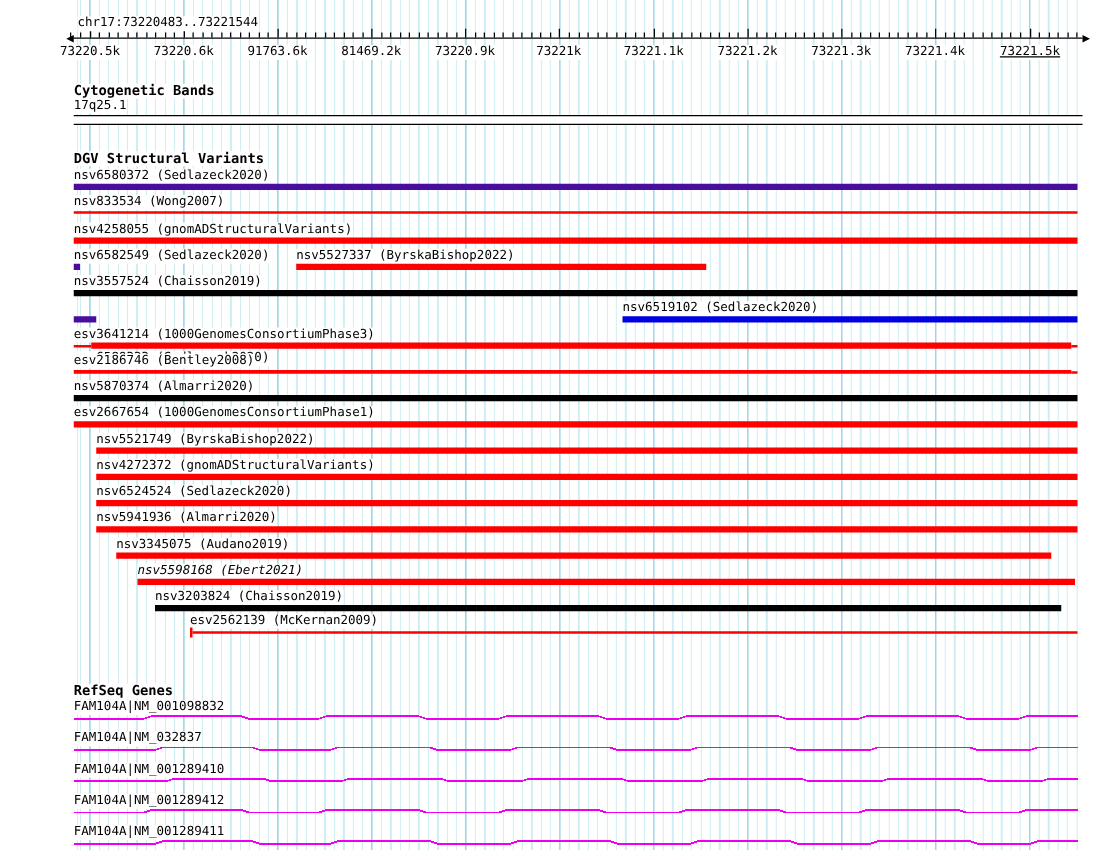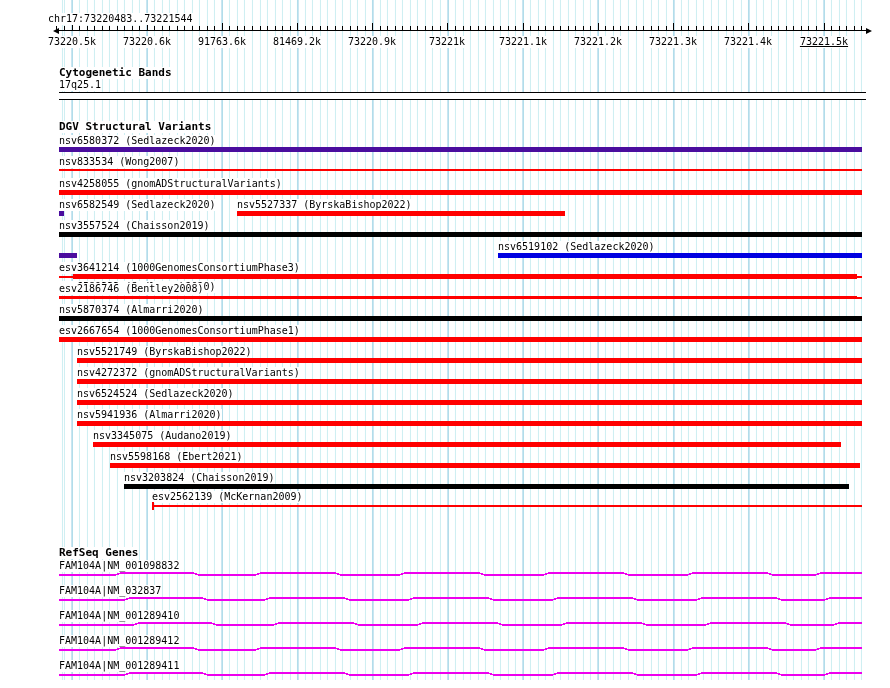--- a/index.html
+++ b/index.html
@@ -155,21 +155,21 @@
       <div class="tick" style="left: 808px; top: 26px; height: 4px;"></div>
       <div class="tick" style="left: 816px; top: 26px; height: 4px;"></div>
       <div class="tick" style="left: 824px; top: 23px; height: 7px;"></div>
       <span class="lbl ticklabel" style="left: 824px; top: 36px; text-decoration: underline;">73221.5k</span>
       <div class="tick" style="left: 831px; top: 26px; height: 4px;"></div>
       <div class="tick" style="left: 839px; top: 26px; height: 4px;"></div>
       <div class="tick" style="left: 846px; top: 26px; height: 4px;"></div>
       <div class="tick" style="left: 854px; top: 26px; height: 4px;"></div>
       <div class="tick" style="left: 861px; top: 26px; height: 4px;"></div>
     </div>
-  <span class="lbl" style="left:48px;top:13px">chr17:73220483..73221544</span>
+  <span class="lbl" style="left:62px;top:13px">chr17:73220483..73221544</span>
 
   <span class="lbl hdr" style="left:59px;top:67px">Cytogenetic Bands</span>
   <span class="lbl" style="left:59px;top:79px">17q25.1</span>
   <div id="cytoband"></div>
 
   <span class="lbl hdr" style="left:59px;top:121px">DGV Structural Variants</span>
   <div id="dgv-track">
       <span class="lbl" style="left: 59px; top: 135px;">nsv6580372 (Sedlazeck2020)</span>
       <div class="seg" style="left: 59px; top: 147px; width: 803px; height: 5px; background: rgb(74, 13, 158);"></div>
       <span class="lbl" style="left: 59px; top: 156px;">nsv833534 (Wong2007)</span>
@@ -200,21 +200,21 @@
       <span class="lbl" style="left: 77px; top: 346px;">nsv5521749 (ByrskaBishop2022)</span>
       <div class="seg" style="left: 77px; top: 358px; width: 785px; height: 5px; background: rgb(255, 0, 0);"></div>
       <span class="lbl" style="left: 77px; top: 367px;">nsv4272372 (gnomADStructuralVariants)</span>
       <div class="seg" style="left: 77px; top: 379px; width: 785px; height: 5px; background: rgb(255, 0, 0);"></div>
       <span class="lbl" style="left: 77px; top: 388px;">nsv6524524 (Sedlazeck2020)</span>
       <div class="seg" style="left: 77px; top: 400px; width: 785px; height: 5px; background: rgb(255, 0, 0);"></div>
       <span class="lbl" style="left: 77px; top: 409px;">nsv5941936 (Almarri2020)</span>
       <div class="seg" style="left: 77px; top: 421px; width: 785px; height: 5px; background: rgb(255, 0, 0);"></div>
       <span class="lbl" style="left: 93px; top: 430px;">nsv3345075 (Audano2019)</span>
       <div class="seg" style="left: 93px; top: 442px; width: 748px; height: 5px; background: rgb(255, 0, 0);"></div>
-      <span class="lbl" style="left: 110px; top: 451px;">nsv5598168 (Ebert2021)</span>
+      <span class="lbl" style="left: 110px; top: 451px; font-style: italic;">nsv5598168 (Ebert2021)</span>
       <div class="seg" style="left: 110px; top: 463px; width: 750px; height: 5px; background: rgb(255, 0, 0);"></div>
       <span class="lbl" style="left: 124px; top: 472px;">nsv3203824 (Chaisson2019)</span>
       <div class="seg" style="left: 124px; top: 484px; width: 725px; height: 5px; background: rgb(0, 0, 0);"></div>
       <span class="lbl" style="left: 152px; top: 491px;">esv2562139 (McKernan2009)</span>
       <div class="seg" style="left: 152px; top: 502px; width: 2px; height: 8px; background: rgb(255, 0, 0);"></div>
       <div class="seg" style="left: 154px; top: 505px; width: 708px; height: 2px; background: rgb(255, 0, 0);"></div>
     </div>
 
   <span class="lbl hdr" style="left:59px;top:547px">RefSeq Genes</span>
   <div id="refseq-track">

